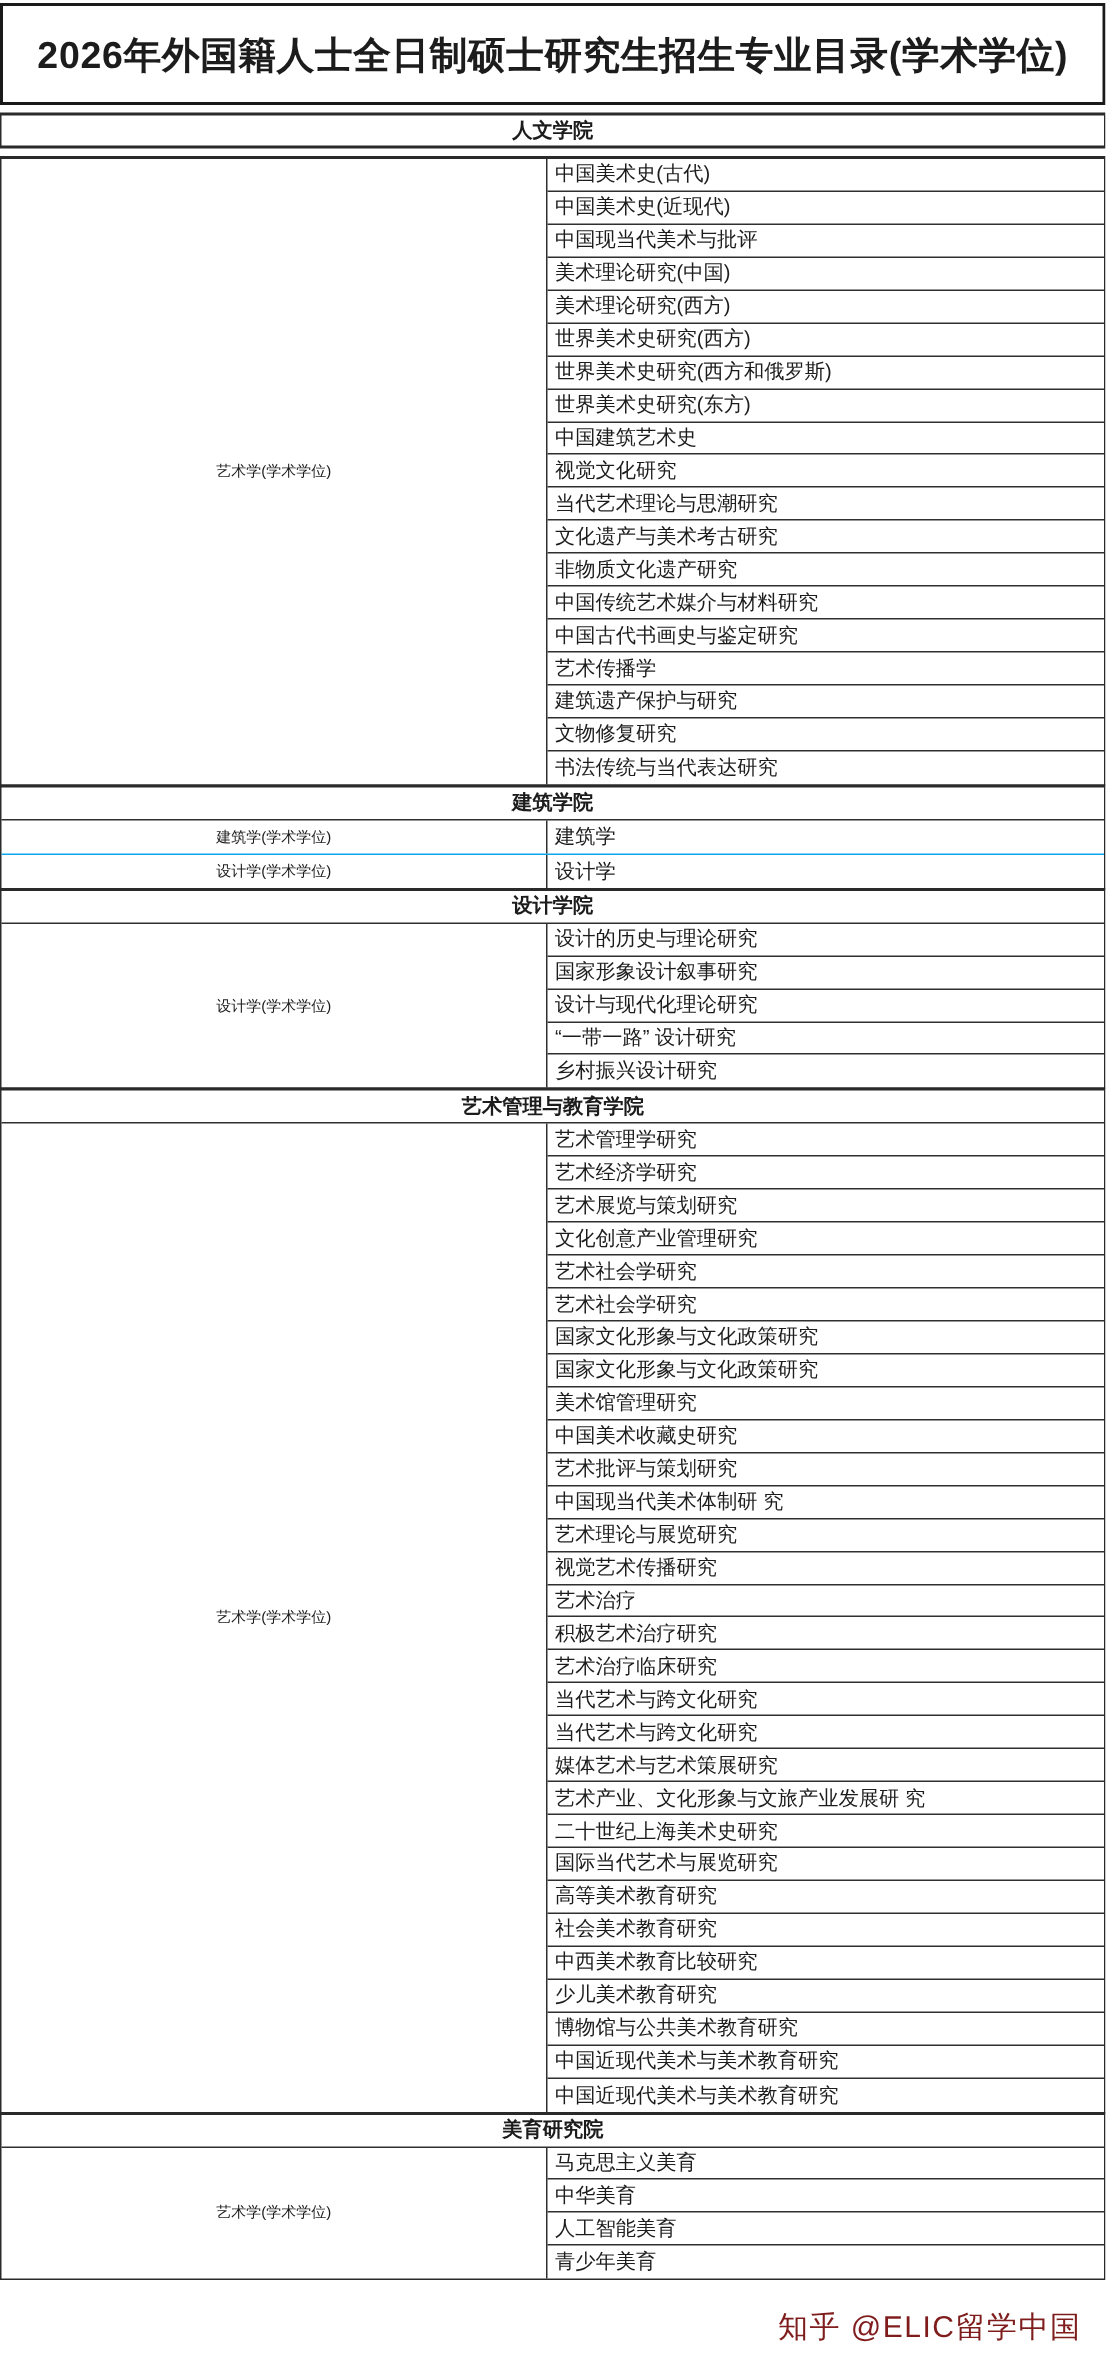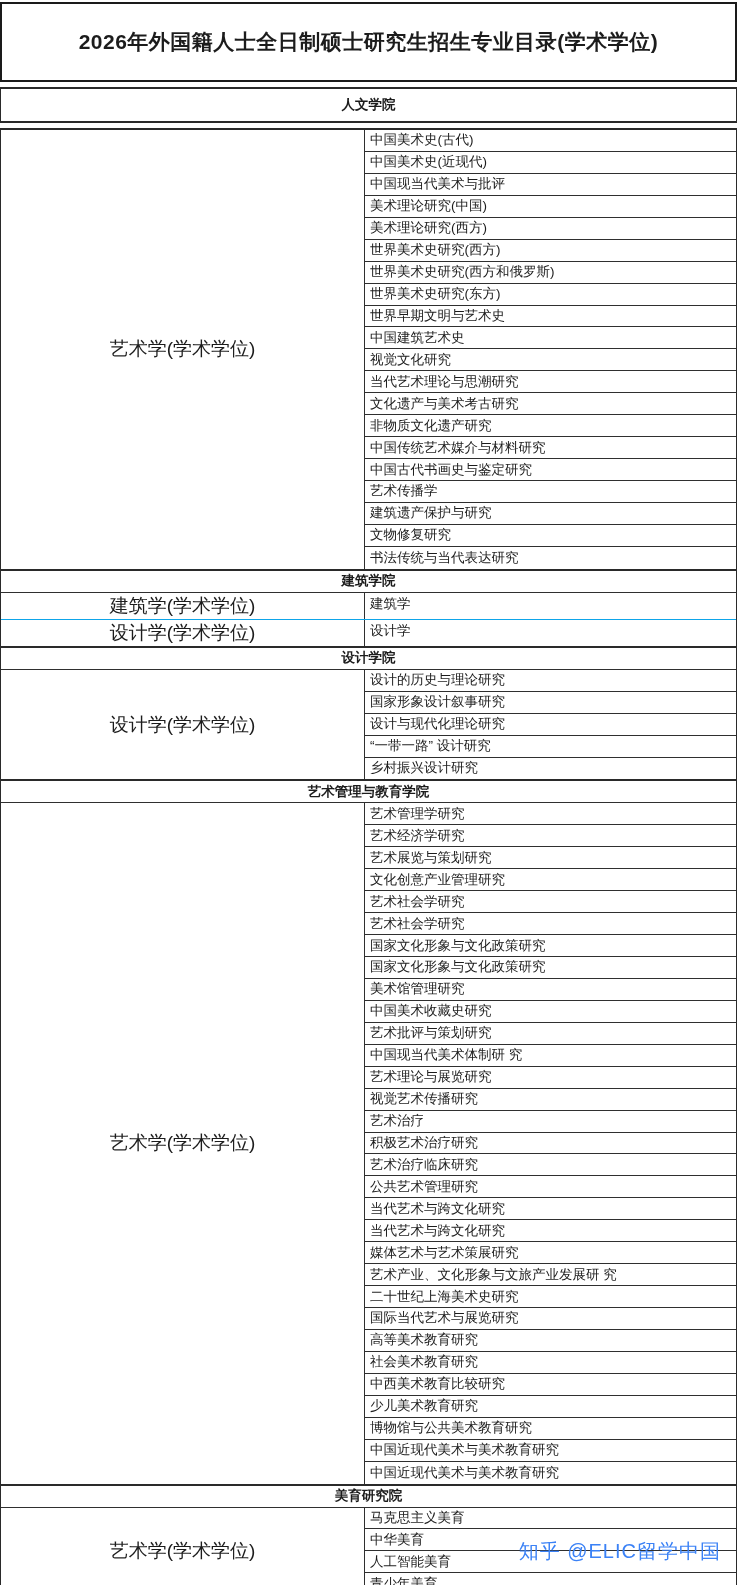--- a/index.html
+++ b/index.html
@@ -14,39 +14,39 @@
     margin: 0 auto;
     background: #ffffff;
     font-family: "Liberation Sans", sans-serif;
     color: #1c1c1c;
     box-sizing: border-box;
     padding-top: 2px;
   }
   .title-box {
     box-sizing: border-box;
     border: 2px solid #1a1a1a;
-    height: 80px;
+    height: 68px;
     display: flex;
     align-items: center;
     justify-content: center;
-    font-size: 21px;
+    font-size: 25px;
     font-weight: 700;
     letter-spacing: 0.5px;
     text-align: center;
   }
   
   .header-box {
     box-sizing: border-box;
     border: 1px solid #2a2a2a;
     border-top-width: 2px;
     border-bottom-width: 2px;
     margin: 5px 0;
   }
   .college-header {
-    height: 32px;
+    height: 20px;
     display: flex;
     align-items: center;
     justify-content: center;
     font-size: 13.5px;
     font-weight: 700;
   }
   .section {
     box-sizing: border-box;
     border: 1px solid #2a2a2a;
     border-top-width: 2px;
@@ -68,21 +68,21 @@
   .group:last-child {
     border-bottom: none;
   }
   .degree-cell {
     flex: 0 0 364px;
     box-sizing: border-box;
     border-right: 1px solid #2f2f2f;
     display: flex;
     align-items: center;
     justify-content: center;
-    font-size: 19px;
+    font-size: 10px;
     text-align: right;
   }
   .majors {
     flex: 1 1 auto;
     display: flex;
     flex-direction: column;
     min-width: 0;
   }
   .major-row {
     box-sizing: border-box;
@@ -97,21 +97,21 @@
   }
   .major-row:last-child {
     border-bottom: none;
     text-align: center;
   }
   .watermark {
     position: absolute;
     right: 16px;
     top: 1538px;
     font-size: 20px;
-    color: #3b82f6;
+    color: #7f1d1d;
     letter-spacing: 1px;
     white-space: nowrap;
     pointer-events: none;
   }
 </style>
 </head>
 <body>
 
 <div class="page">
   <div class="title-box">2026年外国籍人士全日制硕士研究生招生专业目录(学术学位)</div>
@@ -125,21 +125,20 @@
             <div class="degree-cell">艺术学(学术学位)</div>
             <div class="majors">
               <div class="major-row">中国美术史(古代)</div>
               <div class="major-row">中国美术史(近现代)</div>
               <div class="major-row">中国现当代美术与批评</div>
               <div class="major-row">美术理论研究(中国)</div>
               <div class="major-row">美术理论研究(西方)</div>
               <div class="major-row">世界美术史研究(西方)</div>
               <div class="major-row">世界美术史研究(西方和俄罗斯)</div>
               <div class="major-row">世界美术史研究(东方)</div>
-              <div class="major-row">世界早期文明与艺术史</div>
               <div class="major-row">中国建筑艺术史</div>
               <div class="major-row">视觉文化研究</div>
               <div class="major-row">当代艺术理论与思潮研究</div>
               <div class="major-row">文化遗产与美术考古研究</div>
               <div class="major-row">非物质文化遗产研究</div>
               <div class="major-row">中国传统艺术媒介与材料研究</div>
               <div class="major-row">中国古代书画史与鉴定研究</div>
               <div class="major-row">艺术传播学</div>
               <div class="major-row">建筑遗产保护与研究</div>
               <div class="major-row">文物修复研究</div>
@@ -196,21 +195,20 @@
               <div class="major-row">国家文化形象与文化政策研究</div>
               <div class="major-row">美术馆管理研究</div>
               <div class="major-row">中国美术收藏史研究</div>
               <div class="major-row">艺术批评与策划研究</div>
               <div class="major-row">中国现当代美术体制研 究</div>
               <div class="major-row">艺术理论与展览研究</div>
               <div class="major-row">视觉艺术传播研究</div>
               <div class="major-row">艺术治疗</div>
               <div class="major-row">积极艺术治疗研究</div>
               <div class="major-row">艺术治疗临床研究</div>
-              <div class="major-row">公共艺术管理研究</div>
               <div class="major-row">当代艺术与跨文化研究</div>
               <div class="major-row">当代艺术与跨文化研究</div>
               <div class="major-row">媒体艺术与艺术策展研究</div>
               <div class="major-row">艺术产业、文化形象与文旅产业发展研 究</div>
               <div class="major-row">二十世纪上海美术史研究</div>
               <div class="major-row">国际当代艺术与展览研究</div>
               <div class="major-row">高等美术教育研究</div>
               <div class="major-row">社会美术教育研究</div>
               <div class="major-row">中西美术教育比较研究</div>
               <div class="major-row">少儿美术教育研究</div>

